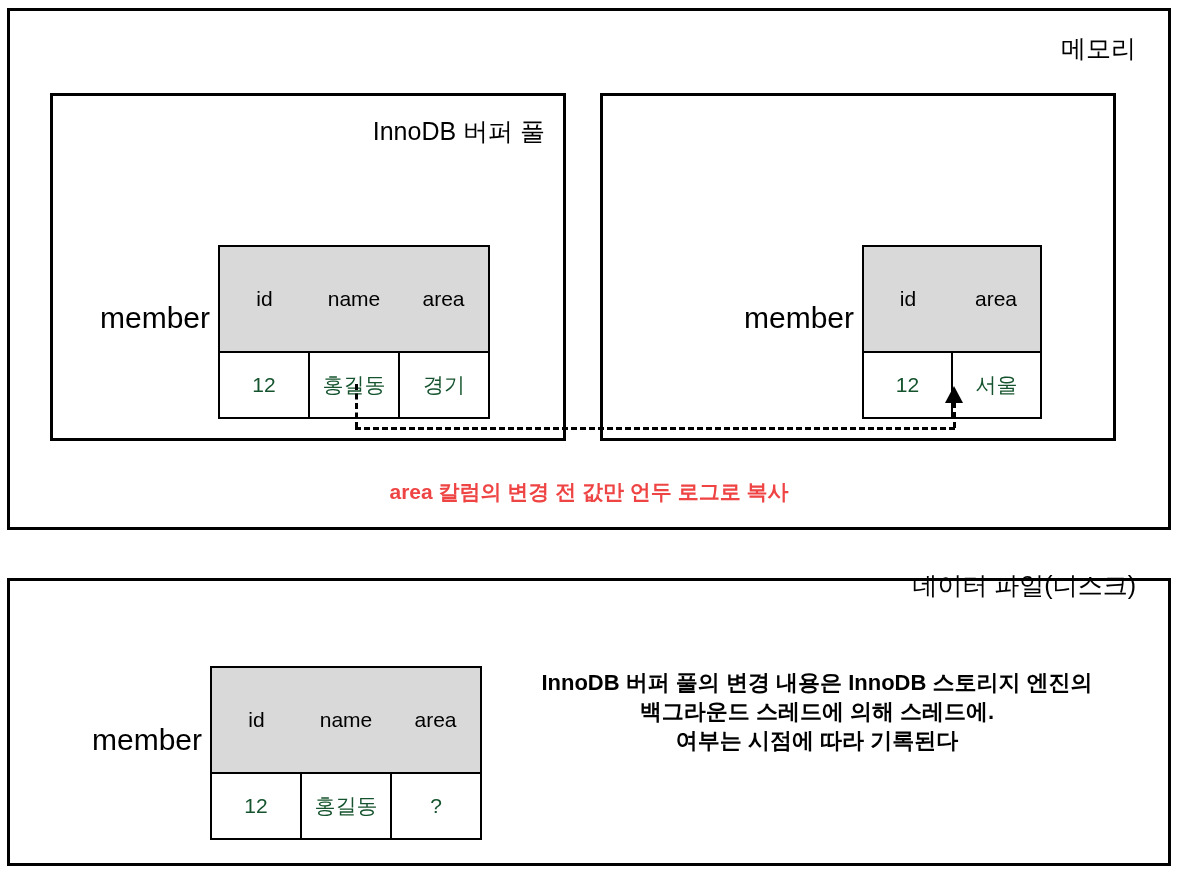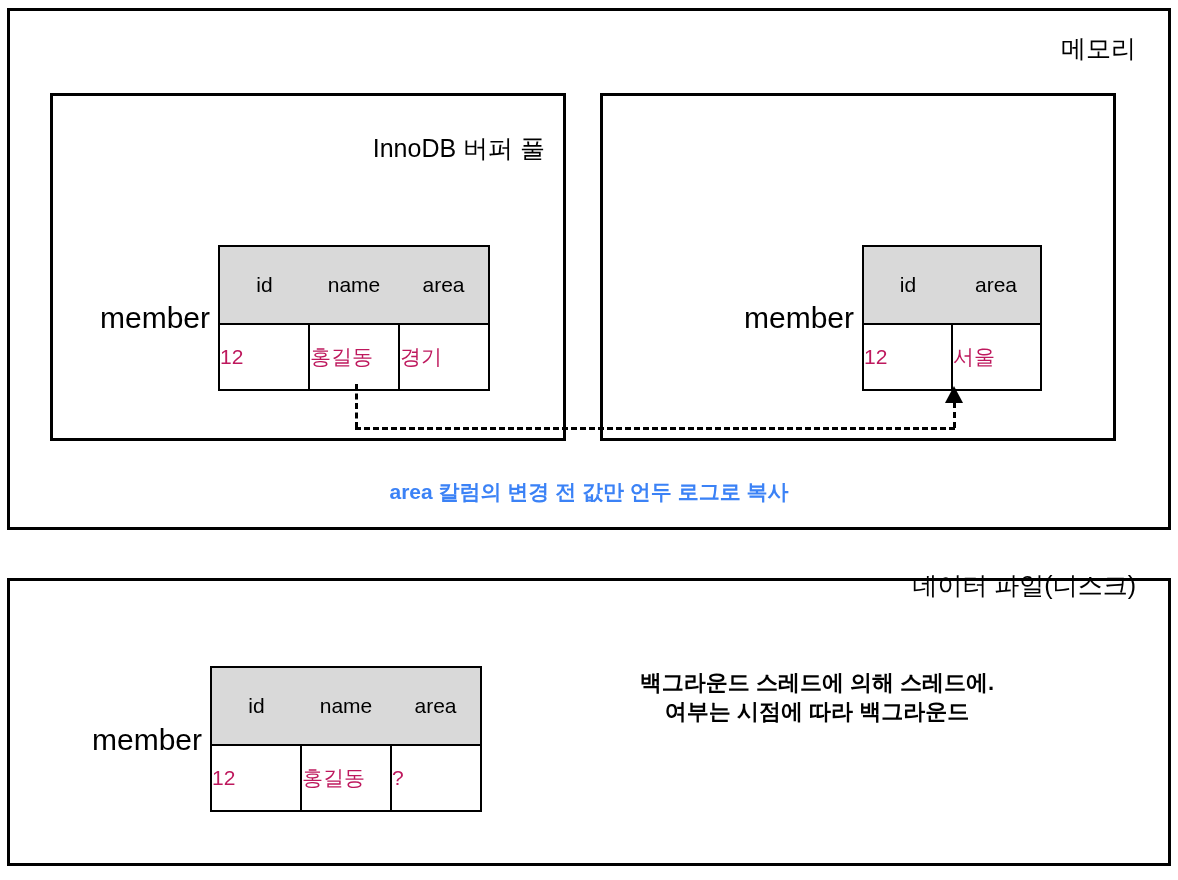--- a/index.html
+++ b/index.html
@@ -60,29 +60,30 @@
     table-layout: fixed;
   }
   .tbl .hdr-row td {
     background: #d9d9d9;
     border: none;
     height: 72px;
     vertical-align: middle;
     text-align: center;
     font-size: 21px;
     color: #000000;
-    padding: 2px;
+    padding: 16px;
   }
   .tbl .data-row td {
     background: #ffffff;
     border: 2px solid #000000;
     height: 64px;
     vertical-align: middle;
+    text-align: center;
     font-size: 21px;
-    color: #be185d;
+    color: #14532d;
     padding: 0;
   }
   .tbl.outline {
     border: 2px solid #000000;
   }
 
   
   .table-label {
     position: absolute;
     font-size: 30px;
@@ -111,21 +112,21 @@
     border-right: 9px solid transparent;
     border-bottom: 17px solid #000000;
   }
 
   
   .caption-bold {
     position: absolute;
     font-weight: bold;
     font-size: 21px;
     line-height: 1.25;
-    color: #3b82f6;
+    color: #ef4444;
     text-align: center;
     white-space: nowrap;
   }
   .note-block {
     position: absolute;
     font-weight: bold;
     font-size: 22px;
     line-height: 1.32;
     color: #000000;
     text-align: center;
@@ -136,21 +137,21 @@
 <body>
 
 <div id="canvas">
 
   <div class="outer-box" style="left:7px; top:8px; width:1164px; height:522px;"></div>
 
   <div class="region-title" style="left:866px; top:36px; width:270px;">메모리</div>
 
   <div class="inner-box" style="left:50px; top:93px; width:516px; height:348px;"></div>
 
-  <div class="panel-title" style="left:280px; top:136px; width:265px;">InnoDB 버퍼 풀</div>
+  <div class="panel-title" style="left:280px; top:119px; width:265px;">InnoDB 버퍼 풀</div>
 
   <div class="table-label" style="left:78px; top:303px; width:132px;">member</div>
 
   <table class="tbl outline" style="left:218px; top:245px; width:270px;">
     <colgroup>
         <col style="width:90px">
         <col style="width:90px">
         <col style="width:90px">
       </colgroup>
     <tbody>
@@ -218,17 +219,18 @@
       </tr>
       <tr class="data-row">
         <td>12</td>
         <td>홍길동</td>
         <td>?</td>
       </tr>
     </tbody>
   </table>
 
   <div class="note-block" style="left:484px; top:668px; width:666px;">
+    <div>InnoDB 버퍼 풀의 변경 내용은 InnoDB 스토리지 엔진의</div>
     <div>백그라운드 스레드에 의해 스레드에.</div>
-    <div>여부는 시점에 따라 백그라운드</div>
+    <div>여부는 시점에 따라 기록된다</div>
   </div>
 
 </div>
 
 </body></html>

